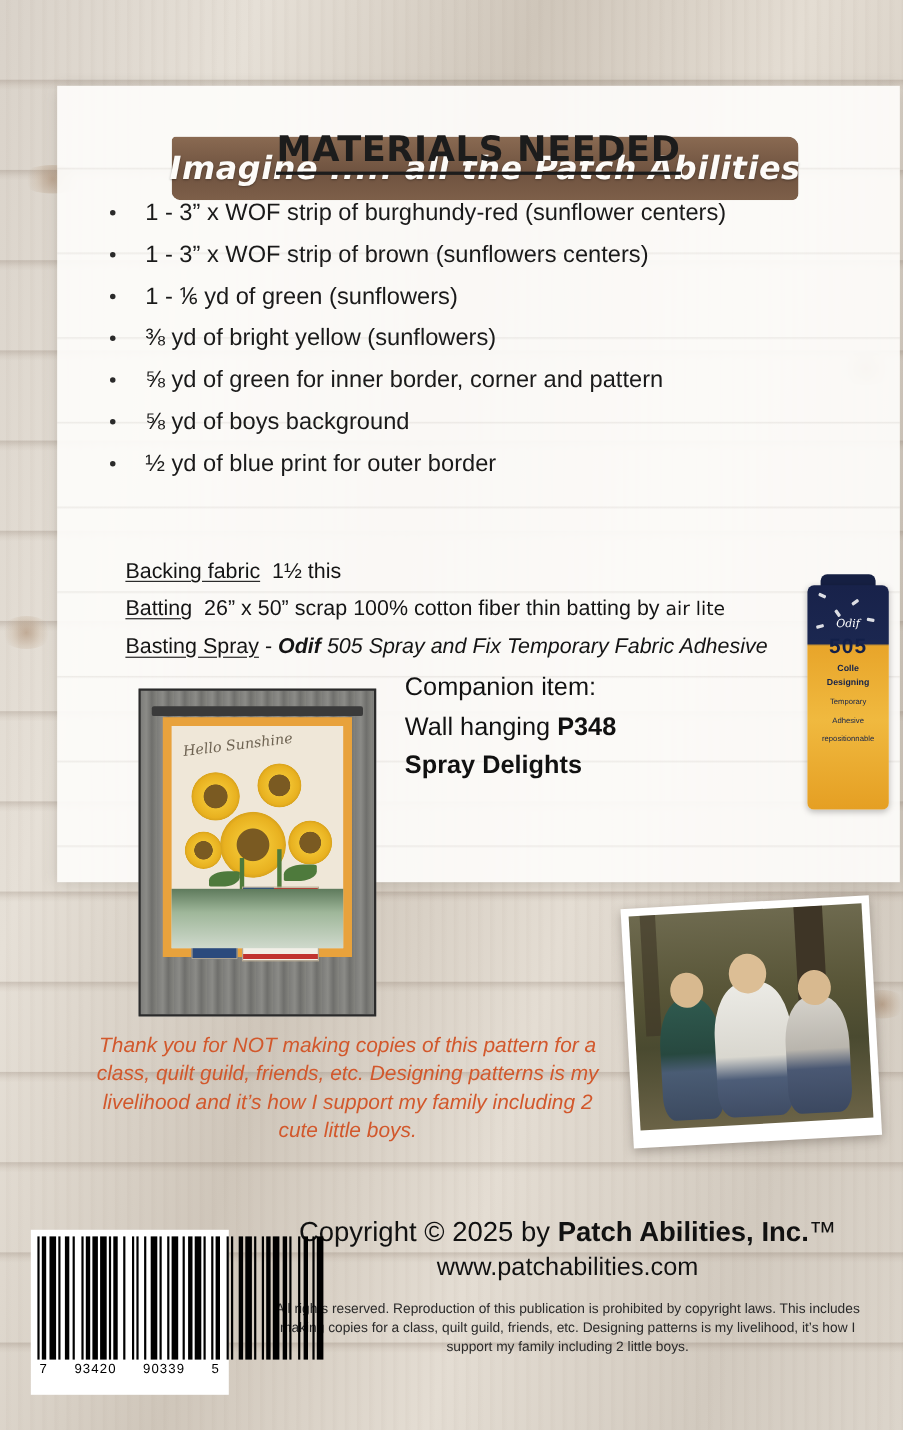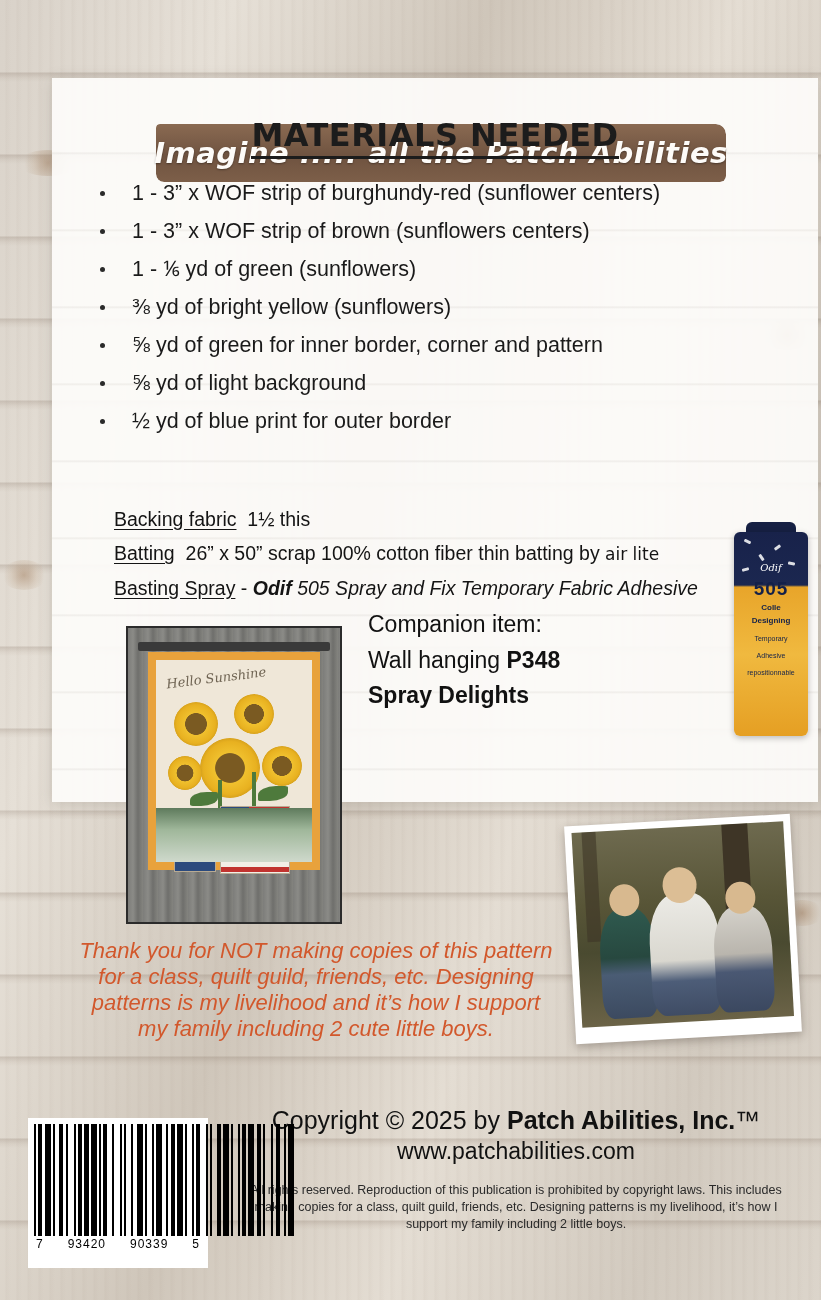--- a/index.html
+++ b/index.html
@@ -292,21 +292,21 @@
 
   
   .thankyou {
     position: absolute;
     left: 24px;
     top: 860px;
     width: 480px;
     text-align: center;
     color: #d2582c;
     font-style: italic;
-    font-size: 22px;
+    font-size: 19px;
     line-height: 26px;
   }
 
   
   .copyright {
     position: absolute;
     left: 236px;
     top: 1104px;
     width: 560px;
     text-align: center;
@@ -384,21 +384,21 @@
   <div class="materials-heading">
     <span>MATERIALS NEEDED</span>
   </div>
 
   <ul class="mat-list">
     <li>1 - 3” x WOF strip of burghundy-red (sunflower centers)</li>
     <li>1 - 3” x WOF  strip of brown (sunflowers centers)</li>
     <li>1 - ⅙ yd of green (sunflowers)</li>
     <li>⅜ yd of bright yellow (sunflowers)</li>
     <li>⅝ yd of green for inner border, corner and pattern</li>
-    <li>⅝ yd of light background</li>
+    <li>⅝ yd of boys background</li>
     <li>½ yd of blue print for outer border</li>
   </ul>
 
   <div class="sub-lines">
     <div class="sub-line">
       <span class="ul">Backing fabric</span>
       &nbsp;<span>1½ this</span>
     </div>
     <div class="sub-line">
       <span class="ul">Batting</span>

